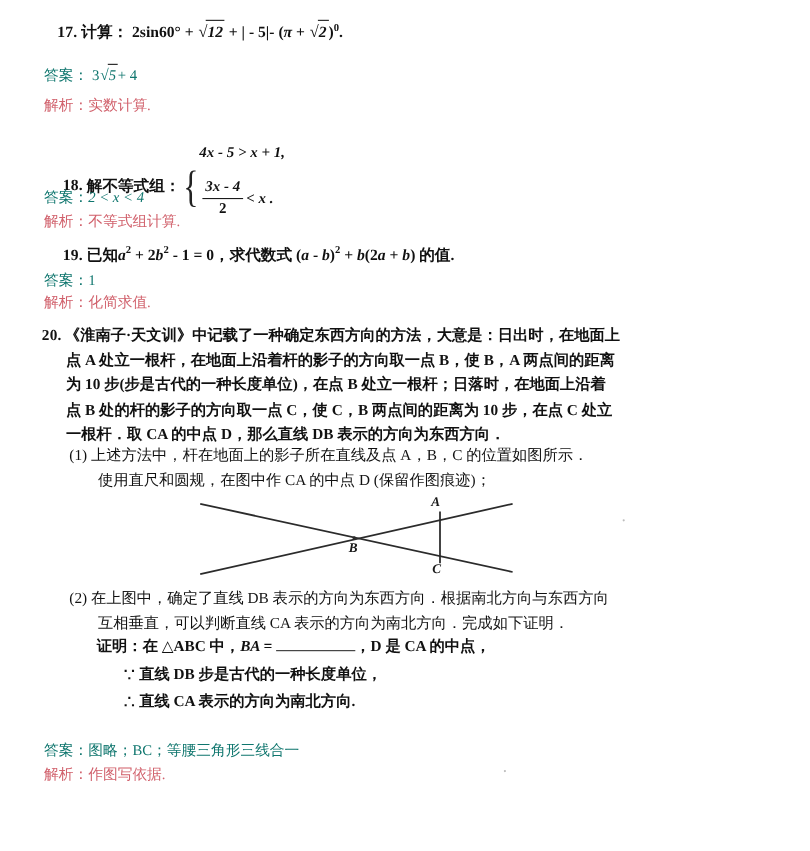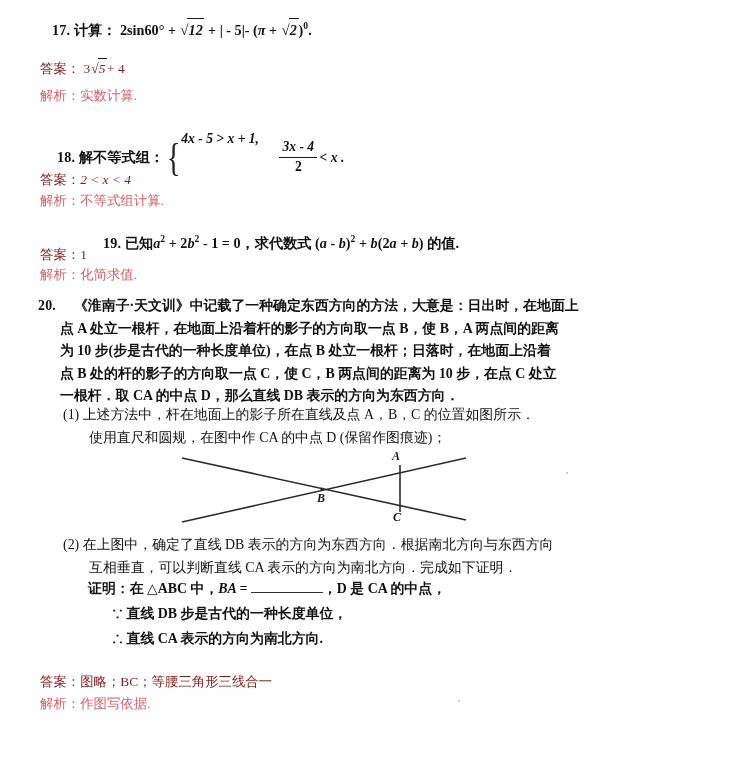--- a/index.html
+++ b/index.html
@@ -32,21 +32,21 @@
     font-weight: 700;
   }
   .qnum {
     display: inline-block;
     font-weight: 700;
     letter-spacing: 0.2px;
   }
   .ansline {
     font-size: 13.4px;
     line-height: 1.5;
-    color: #7f1d1d;
+    color: #0f766e;
     font-weight: 400;
   }
   .sollabel {
     font-size: 13.4px;
     line-height: 1.5;
     font-weight: 400;
   }
   .red {
     color: #d1616c;
   }
@@ -109,23 +109,23 @@
   .brace {
     font-size: 40px;
     line-height: 0.9;
     font-weight: 300;
     transform: scaleX(0.72);
     margin-right: -2px;
     color: #222;
   }
   .sysrows {
     display: inline-flex;
-    flex-direction: row;
+    flex-direction: column;
     justify-content: center;
-    gap: 18px;
+    gap: 2px;
   }
   .sysrow {
     white-space: nowrap;
     font-size: 13.6px;
     font-weight: 700;
   }
 
   
   .abs { position: absolute; }
 
@@ -225,21 +225,21 @@
   </div>
 
   <div class="abs ansline" style="left:40px; top:170px;">
     <span>答案：</span><span class="mathit">2 &lt; x &lt; 4</span>
   </div>
 
   <div class="abs sollabel red" style="left:40px; top:191px;">
     <span>解析：</span><span>不等式组计算.</span>
   </div>
 
-  <div class="abs qline" style="left:57px; top:232px;margin-left:46px;">
+  <div class="abs qline" style="left:57px; top:221px;">
     <span class="qnum">19.</span>
     <span>已知</span><span class="mathit">a</span><sup class="exp">2</sup>
     <span>+ 2</span><span class="mathit">b</span><sup class="exp">2</sup>
     <span>- 1 = 0，求代数式</span>
     <span>(</span><span class="mathit">a</span>
     <span>-</span>
     <span class="mathit">b</span><span>)</span><sup class="exp">2</sup>
     <span>+</span>
     <span class="mathit">b</span><span>(2</span><span class="mathit">a</span>
     <span>+</span>
@@ -250,21 +250,21 @@
   <div class="abs ansline" style="left:40px; top:245px;">
     <span>答案：</span><span>1</span>
   </div>
 
   <div class="abs sollabel red" style="left:40px; top:265px;">
     <span>解析：</span><span>化简求值.</span>
   </div>
 
   <div class="abs" style="left:38px; top:295px; width:560px;">
     <div class="p20" style="text-indent:0;">
-      <span class="qnum">20.</span><span style="margin-left:18px;">《淮南子·天文训》中记载了一种确定东西方向的方法，大意是：日出时，在地面上</span>
+      <span class="qnum">20.</span><span style="margin-left:3px;">《淮南子·天文训》中记载了一种确定东西方向的方法，大意是：日出时，在地面上</span>
     </div>
     <div class="p20" style="margin-left:22px;">
       <span>点 A 处立一根杆，在地面上沿着杆的影子的方向取一点 B，使 B，A 两点间的距离</span>
     </div>
     <div class="p20" style="margin-left:22px;">
       <span>为 10 步(步是古代的一种长度单位)，在点 B 处立一根杆；日落时，在地面上沿着</span>
     </div>
     <div class="p20" style="margin-left:22px;">
       <span>点 B 处的杆的影子的方向取一点 C，使 C，B 两点间的距离为 10 步，在点 C 处立</span>
     </div>

